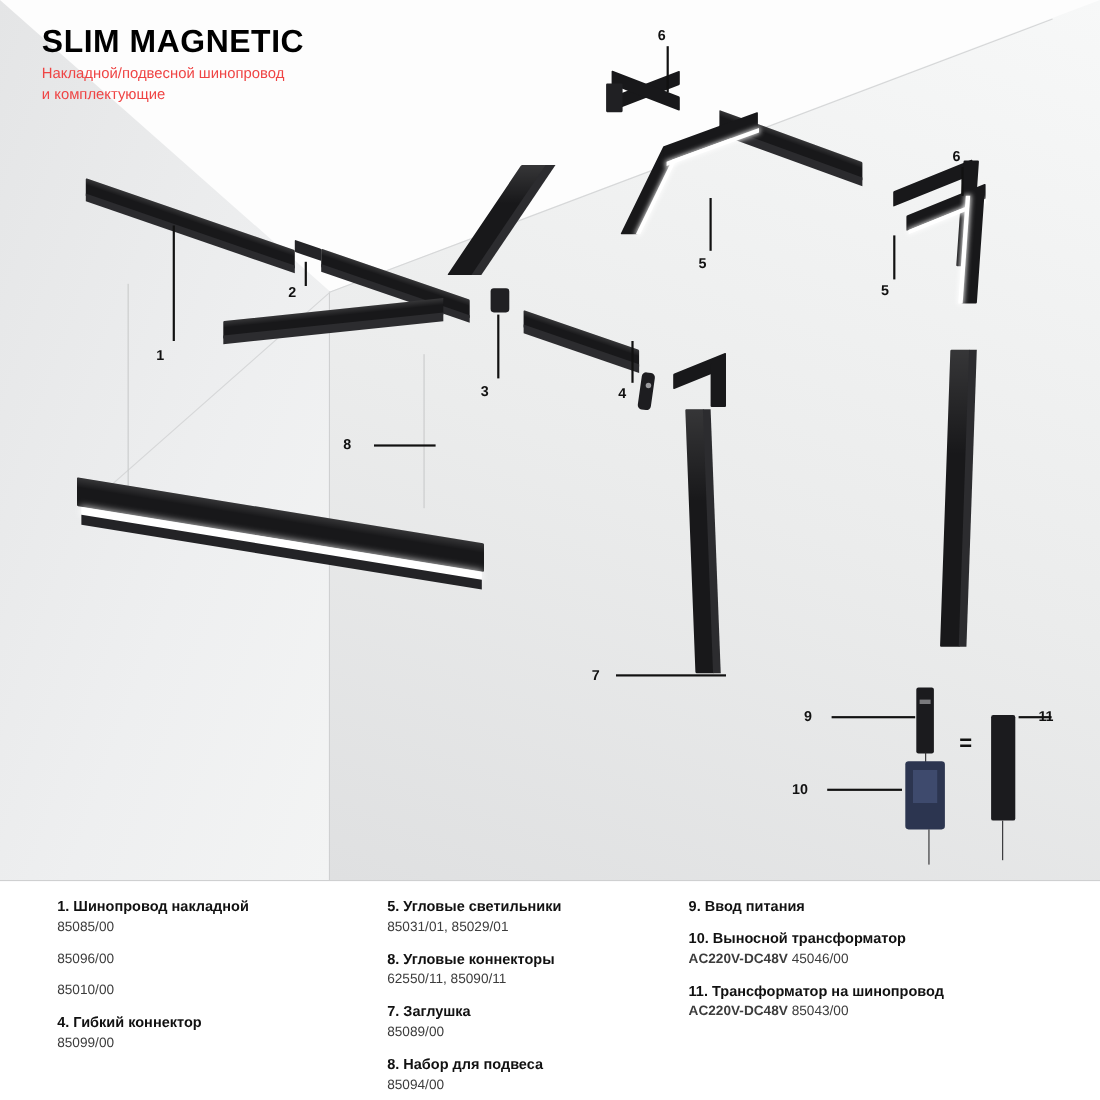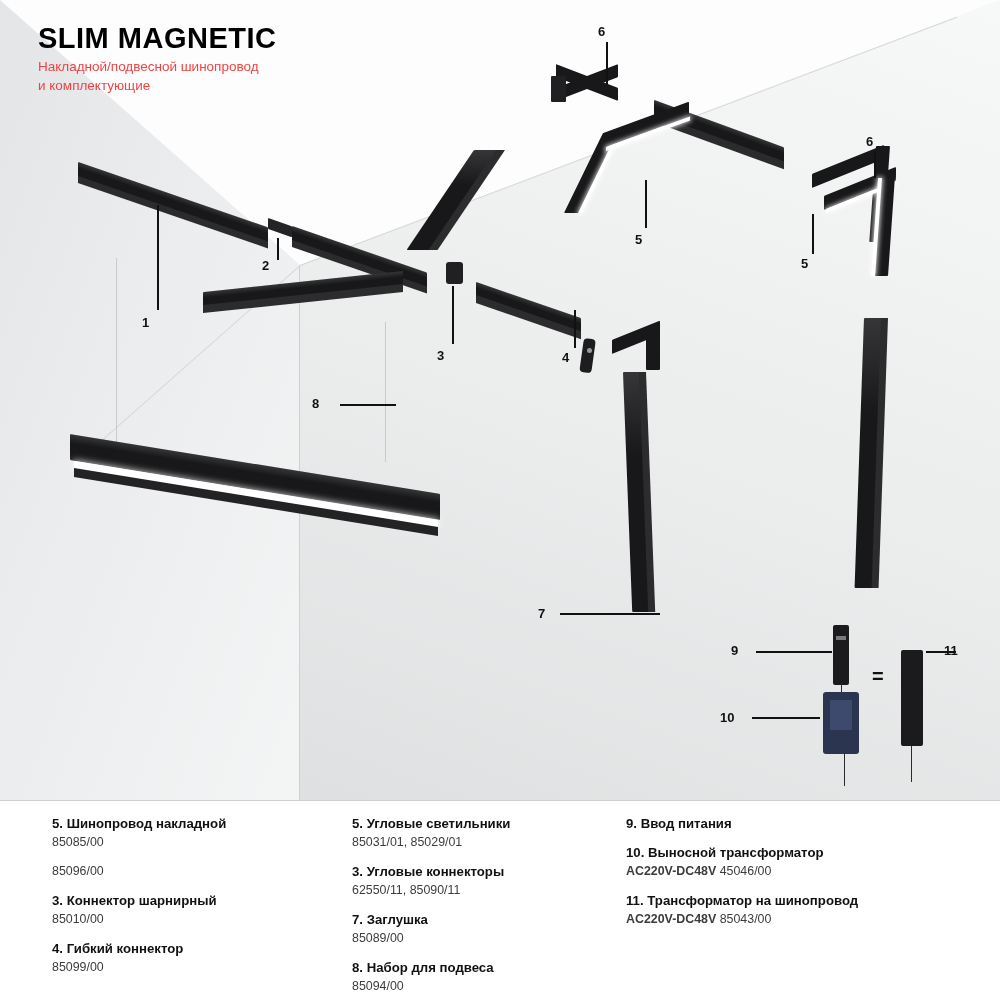--- a/index.html
+++ b/index.html
@@ -220,43 +220,42 @@
 
   <div class="title">SLIM MAGNETIC</div>
   <div class="subtitle" style="white-space:pre-line;">Накладной/подвесной шинопровод
 и комплектующие</div>
 </div>
 
 <div class="legend">
 
   <div class="legend-col c1">
     <div class="item">
-      <div class="name">5. Шинопровод накладной</div>
+      <div class="name">1. Шинопровод накладной</div>
       <div class="code">85085/00</div>
     </div>
     <div class="item">
       <div class="code">85096/00</div>
     </div>
     <div class="item">
-      <div class="name">3. Коннектор шарнирный</div>
       <div class="code">85010/00</div>
     </div>
     <div class="item">
       <div class="name">4. Гибкий коннектор</div>
       <div class="code">85099/00</div>
     </div>
   </div>
 
   <div class="legend-col c2">
     <div class="item">
       <div class="name">5. Угловые светильники</div>
       <div class="code">85031/01, 85029/01</div>
     </div>
     <div class="item">
-      <div class="name">3. Угловые коннекторы</div>
+      <div class="name">8. Угловые коннекторы</div>
       <div class="code">62550/11, 85090/11</div>
     </div>
     <div class="item">
       <div class="name">7. Заглушка</div>
       <div class="code">85089/00</div>
     </div>
     <div class="item">
       <div class="name">8. Набор для подвеса</div>
       <div class="code">85094/00</div>
     </div>

